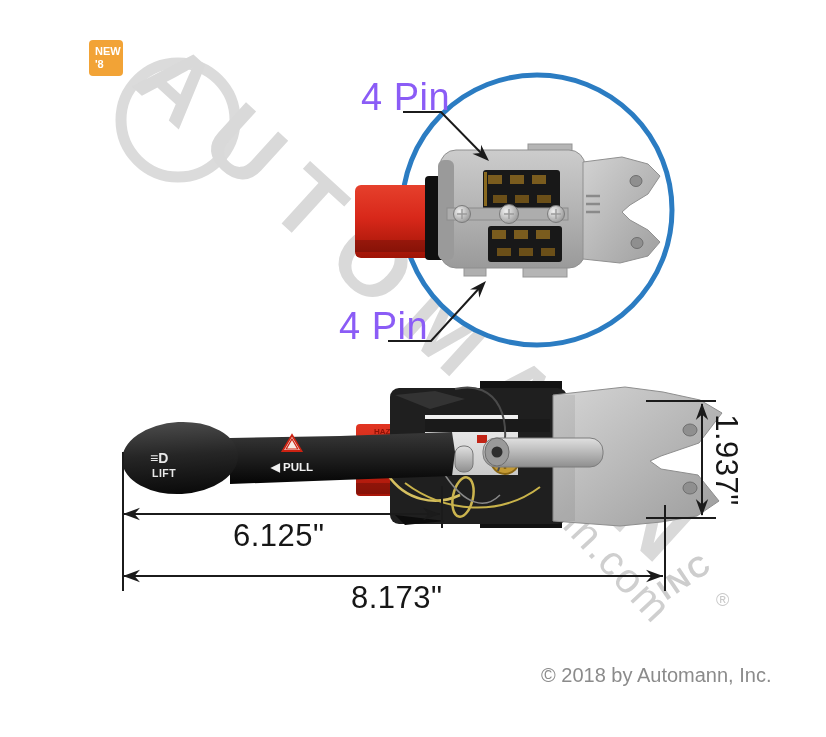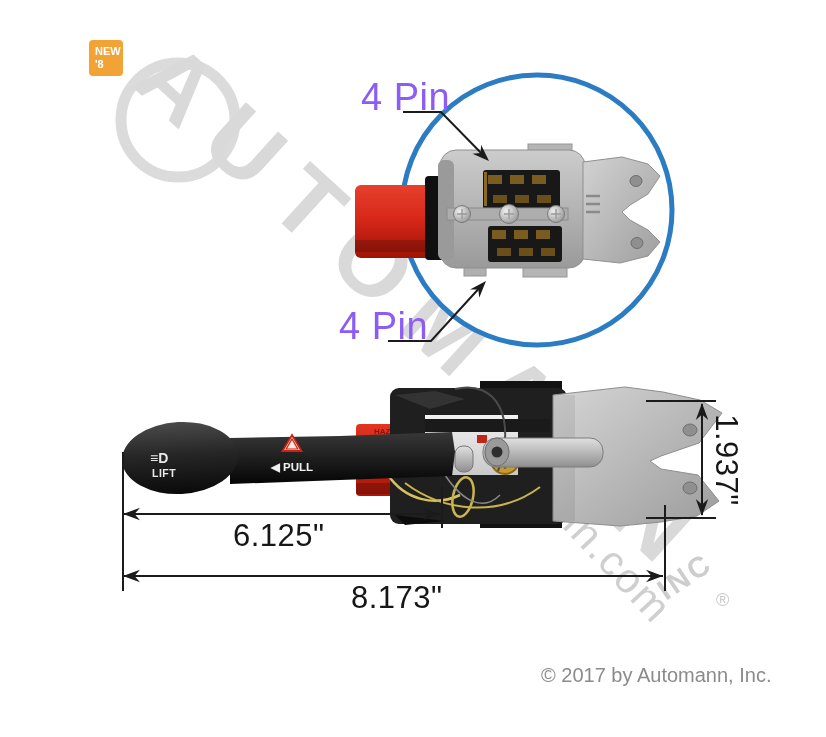--- a/index.html
+++ b/index.html
@@ -216,14 +216,14 @@
     </g>
   </svg>
 
   <div class="abs callout" style="left:361px;top:76px;">4 Pin</div>
   <div class="abs callout" style="left:339px;top:305px;">4 Pin</div>
 
   <div class="abs dim-label" style="left:233px;top:518px;">6.125"</div>
   <div class="abs dim-label" style="left:351px;top:580px;">8.173"</div>
   <div id="dim-height" class="abs dim-label">1.937"</div>
 
-  <div id="copyright" class="abs">© 2017 by Automann, Inc.</div>
+  <div id="copyright" class="abs">© 2018 by Automann, Inc.</div>
 </div>
 
 </body></html>

